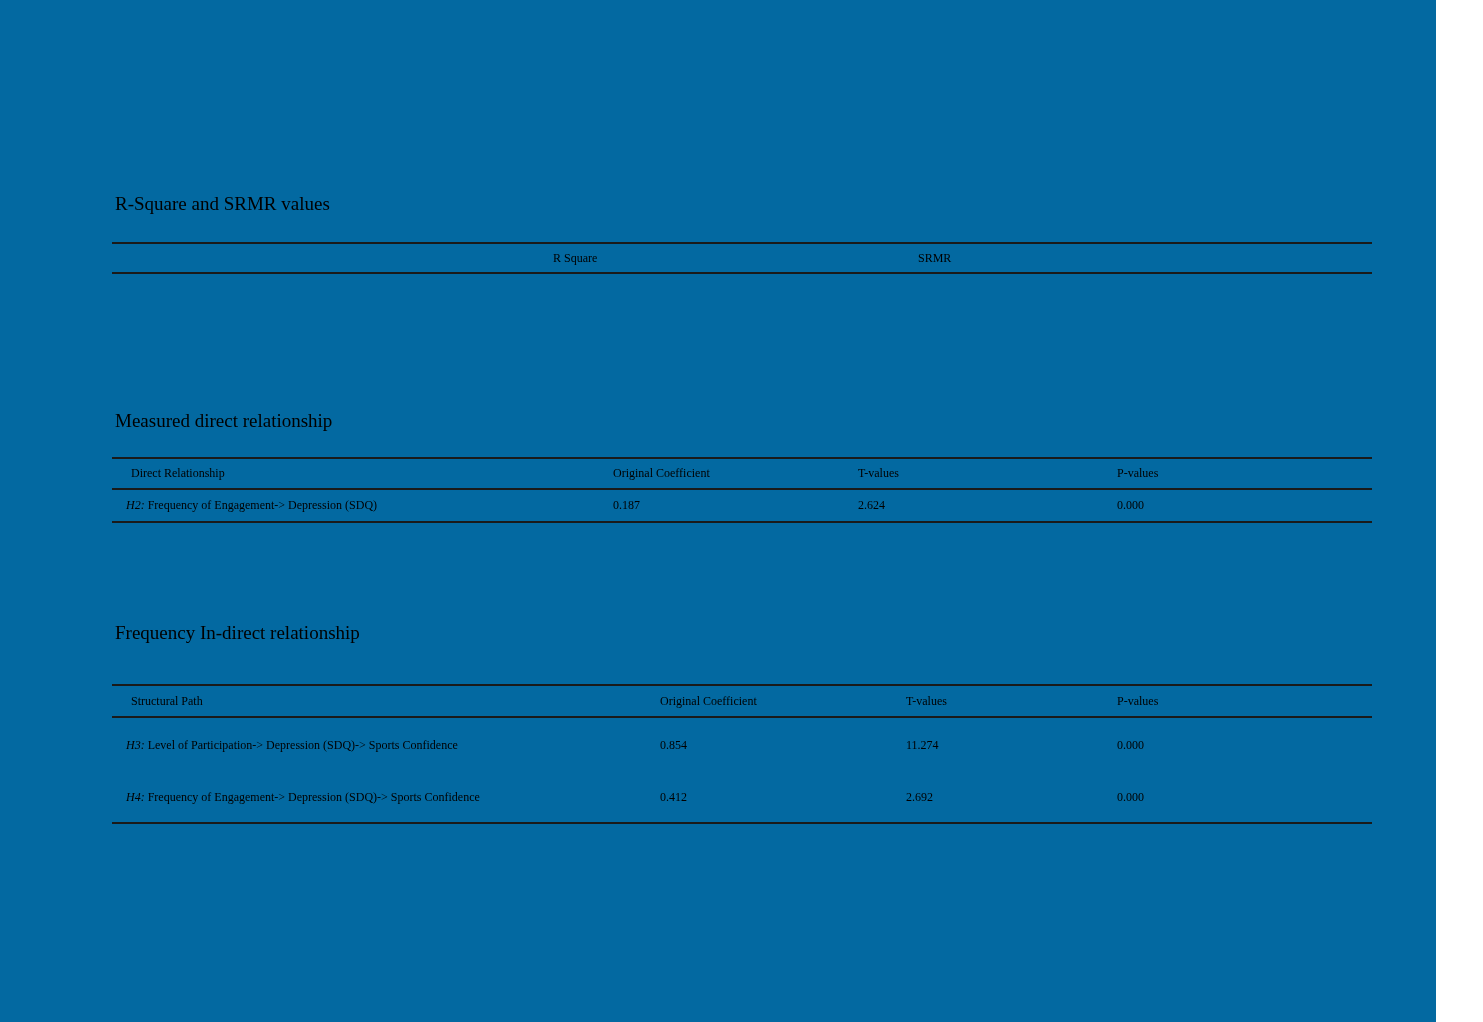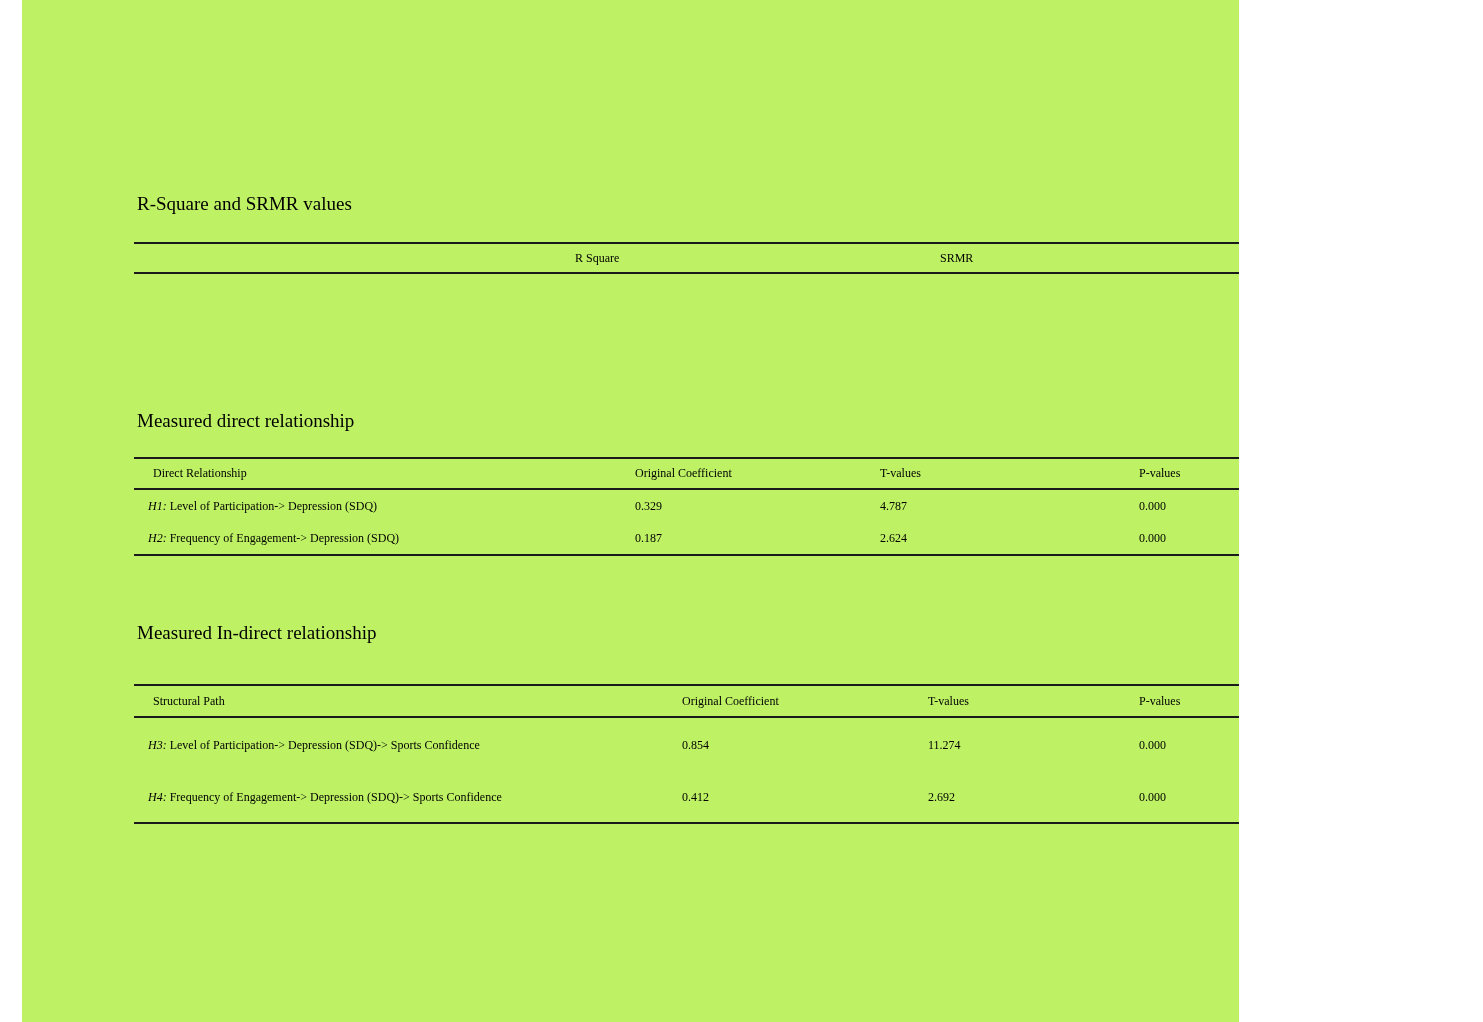--- a/index.html
+++ b/index.html
@@ -1,24 +1,23 @@
 <!DOCTYPE html>
 <html><head>
 <meta charset="utf-8">
 <style>
   html, body { margin: 0; padding: 0; background: #ffffff; }
   #page {
     position: relative;
-    width: 1217px;
+    width: 1436px;
     height: 1022px;
-    background: #bef264;
+    background: #0369a1;
     color: #000000;
     font-family: "Liberation Serif", serif;
     overflow: hidden;
-    margin-left: 22px;
   }
   .doc-title {
     position: absolute;
     left: 115px;
     font-size: 19px;
     line-height: 23px;
     color: #000000;
     white-space: nowrap;
   }
   #title-1 { top: 192px; }
@@ -101,35 +100,29 @@
     <thead>
       <tr>
         <th class="indent-md">Direct Relationship</th>
         <th>Original Coefficient</th>
         <th>T-values</th>
         <th>P-values</th>
       </tr>
     </thead>
     <tbody>
       <tr>
-        <td class="indent-sm"><i class="hyp-id">H1:</i><span> Level of Participation-&gt; Depression (SDQ)</span></td>
-        <td>0.329</td>
-        <td>4.787</td>
-        <td>0.000</td>
-      </tr>
-      <tr>
         <td class="indent-sm"><i class="hyp-id">H2:</i><span> Frequency of Engagement-&gt; Depression (SDQ)</span></td>
         <td>0.187</td>
         <td>2.624</td>
         <td>0.000</td>
       </tr>
     </tbody>
   </table>
 
-  <div id="title-3" class="doc-title">Measured In-direct relationship</div>
+  <div id="title-3" class="doc-title">Frequency In-direct relationship</div>
 
   <table id="table-3" class="results">
     <colgroup>
       <col style="width:548px">
         <col style="width:246px">
         <col style="width:211px">
         <col style="width:255px">
     </colgroup>
     <thead>
       <tr>

